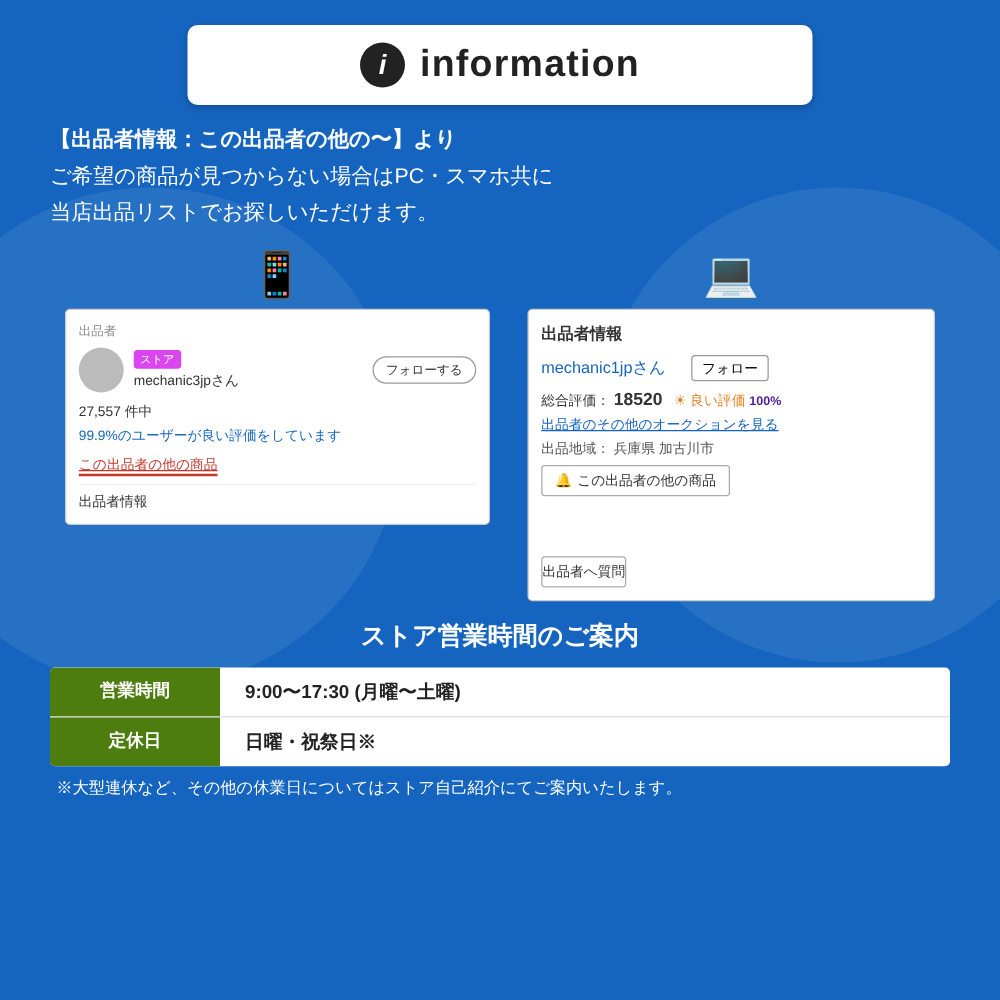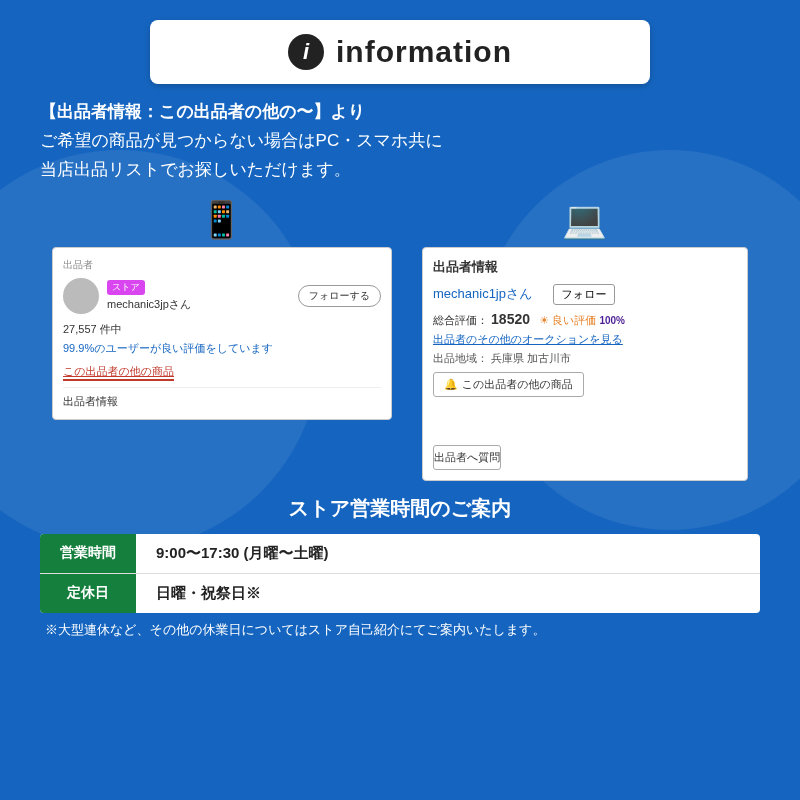--- a/index.html
+++ b/index.html
@@ -291,26 +291,26 @@
 
     .hours-row {
       display: flex;
       border-bottom: 1px solid #ddd;
     }
     .hours-row:last-child {
       border-bottom: none;
     }
 
     .hours-label {
-      background: #15803d;
+      background: #4d7c0f;
       color: white;
       font-size: 14px;
       font-weight: bold;
       padding: 10px 20px;
-      width: 96px;
+      width: 136px;
       text-align: center;
       flex-shrink: 0;
     }
 
     .hours-value {
       padding: 10px 20px;
       font-size: 15px;
       font-weight: bold;
       color: #222;
     }

